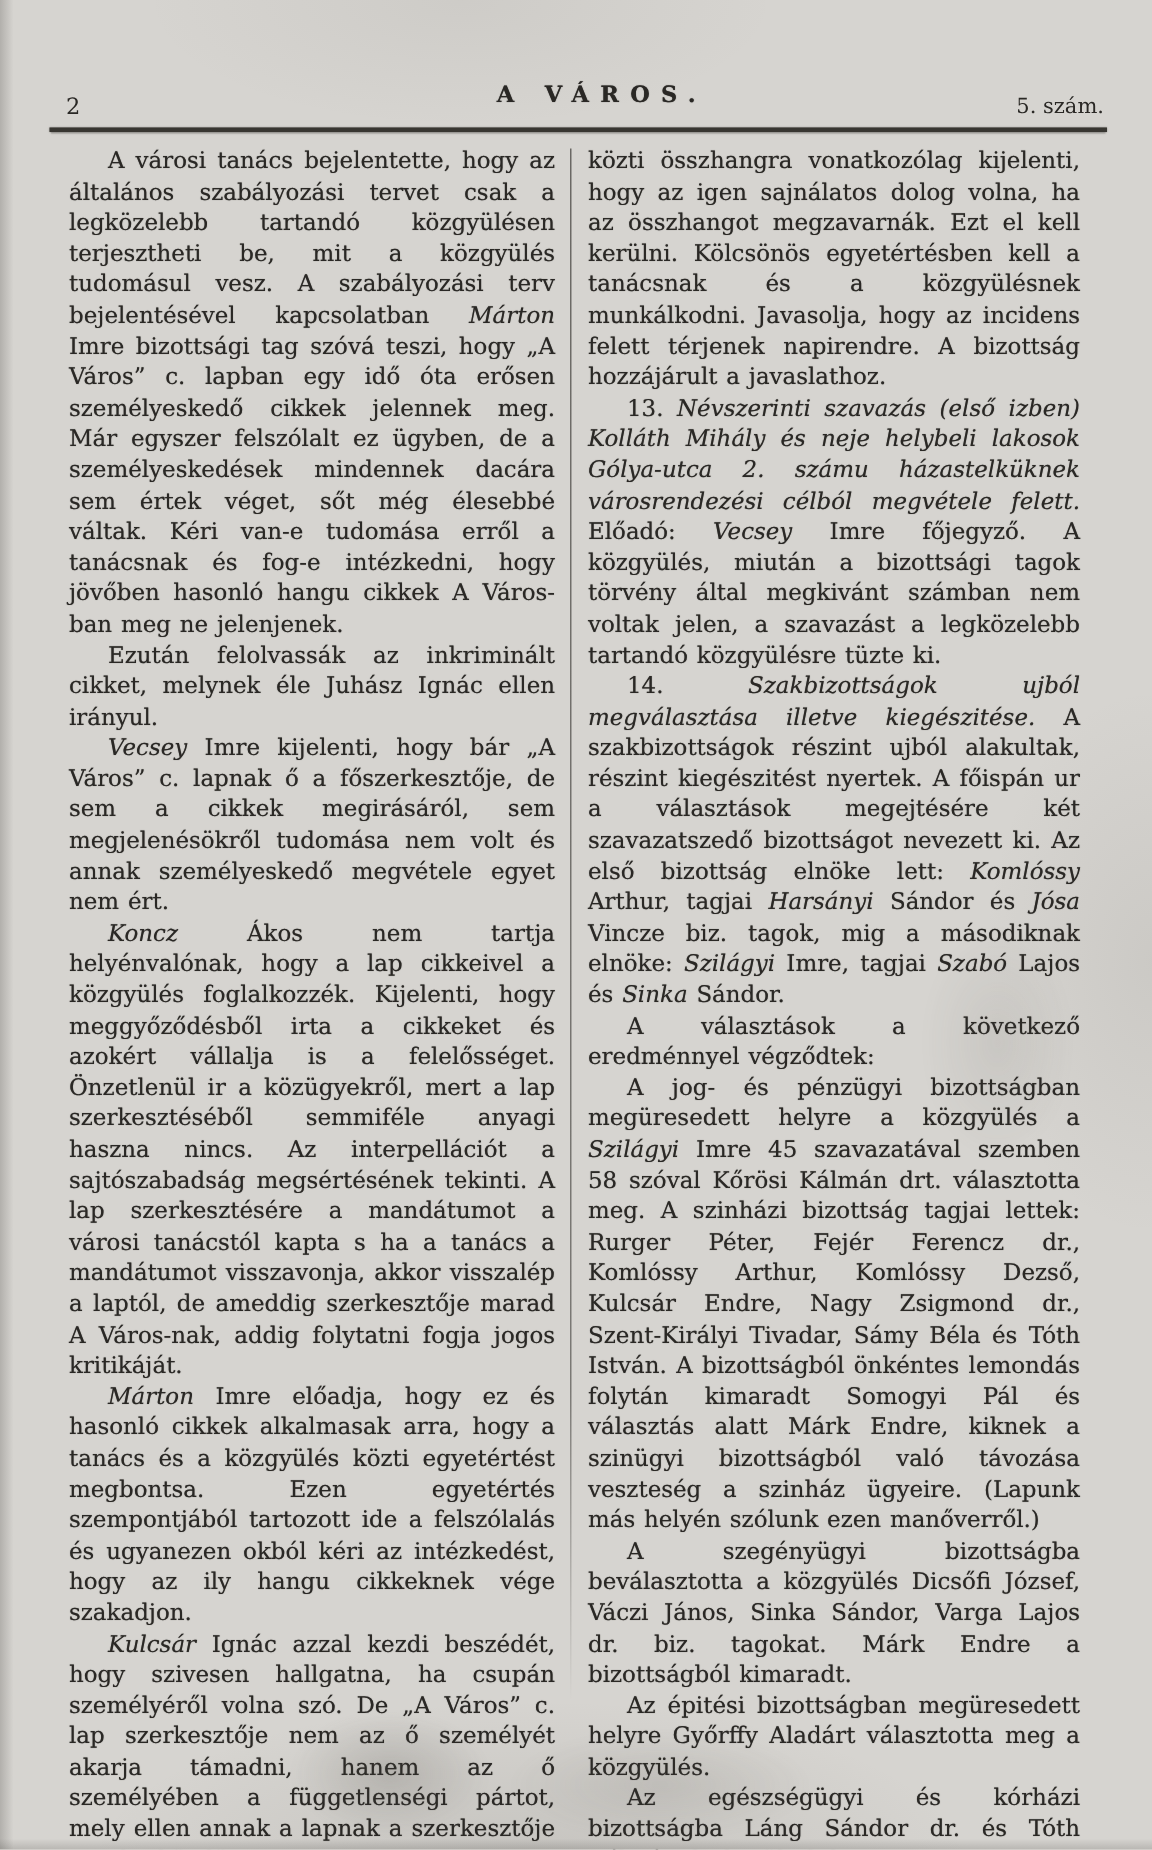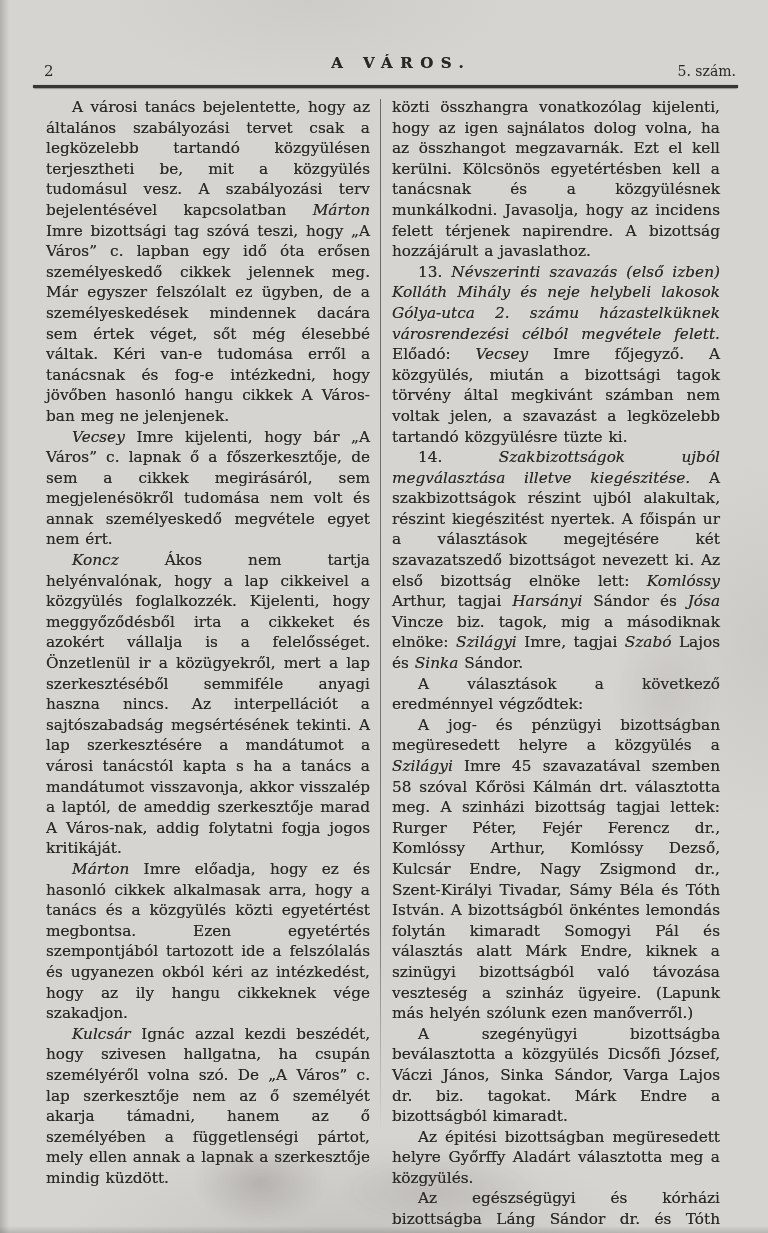--- a/index.html
+++ b/index.html
@@ -101,20 +101,21 @@
     <span class="pagenum">2</span>
     <span class="title">A VÁROS.</span>
     <span class="issue">5. szám.</span>
   </header>
 
   <div class="rule"></div>
 
   <main class="columns">
     <div class="col" data-column="left">
         <p class="para"><span>A városi tanács bejelentette, hogy az általános szabályozási tervet csak a legközelebb tartandó közgyülésen terjesztheti be, mit a közgyülés tudomásul vesz. A szabályozási terv bejelentésével kapcsolatban </span><i>Márton</i><span> Imre bizottsági tag szóvá teszi, hogy „A Város” c. lapban egy idő óta erősen személyeskedő cikkek jelennek meg. Már egyszer felszólalt ez ügyben, de a személyeskedések mindennek dacára sem értek véget, sőt még élesebbé váltak. Kéri van-e tudomása erről a tanácsnak és fog-e intézkedni, hogy jövőben hasonló hangu cikkek A Város-ban meg ne jelenjenek.</span></p>
+        <p class="para"><span>Ezután felolvassák az inkriminált cikket, melynek éle Juhász Ignác ellen irányul.</span></p>
         <p class="para"><i>Vecsey</i><span> Imre kijelenti, hogy bár „A Város” c. lapnak ő a főszerkesztője, de sem a cikkek megirásáról, sem megjelenésökről tudomása nem volt és annak személyeskedő megvétele egyet nem ért.</span></p>
         <p class="para"><i>Koncz</i><span> Ákos nem tartja helyénvalónak, hogy a lap cikkeivel a közgyülés foglalkozzék. Kijelenti, hogy meggyőződésből irta a cikkeket és azokért vállalja is a felelősséget. Önzetlenül ir a közügyekről, mert a lap szerkesztéséből semmiféle anyagi haszna nincs. Az interpellációt a sajtószabadság megsértésének tekinti. A lap szerkesztésére a mandátumot a városi tanácstól kapta s ha a tanács a mandátumot visszavonja, akkor visszalép a laptól, de ameddig szerkesztője marad A Város-nak, addig folytatni fogja jogos kritikáját.</span></p>
         <p class="para"><i>Márton</i><span> Imre előadja, hogy ez és hasonló cikkek alkalmasak arra, hogy a tanács és a közgyülés közti egyetértést megbontsa. Ezen egyetértés szempontjából tartozott ide a felszólalás és ugyanezen okból kéri az intézkedést, hogy az ily hangu cikkeknek vége szakadjon.</span></p>
         <p class="para"><i>Kulcsár</i><span> Ignác azzal kezdi beszédét, hogy szivesen hallgatna, ha csupán személyéről volna szó. De „A Város” c. lap szerkesztője nem az ő személyét akarja támadni, hanem az ő személyében a függetlenségi pártot, mely ellen annak a lapnak a szerkesztője mindig küzdött.</span></p>
       </div>
     <div class="divider"></div>
     <div class="col" data-column="right">
         <p class="para noindent"><span>közti összhangra vonatkozólag kijelenti, hogy az igen sajnálatos dolog volna, ha az összhangot megzavarnák. Ezt el kell kerülni. Kölcsönös egyetértésben kell a tanácsnak és a közgyülésnek munkálkodni. Javasolja, hogy az incidens felett térjenek napirendre. A bizottság hozzájárult a javaslathoz.</span></p>
         <p class="para"><span>13. </span><i>Névszerinti szavazás (első izben) Kolláth Mihály és neje helybeli lakosok Gólya-utca 2. számu házastelküknek városrendezési célból megvétele felett.</i><span> Előadó: </span><i>Vecsey</i><span> Imre főjegyző. A közgyülés, miután a bizottsági tagok törvény által megkivánt számban nem voltak jelen, a szavazást a legközelebb tartandó közgyülésre tüzte ki.</span></p>
         <p class="para"><span>14. </span><i>Szakbizottságok ujból megválasztása illetve kiegészitése.</i><span> A szakbizottságok részint ujból alakultak, részint kiegészitést nyertek. A főispán ur a választások megejtésére két szavazatszedő bizottságot nevezett ki. Az első bizottság elnöke lett: </span><i>Komlóssy</i><span> Arthur, tagjai </span><i>Harsányi</i><span> Sándor és </span><i>Jósa</i><span> Vincze biz. tagok, mig a másodiknak elnöke: </span><i>Szilágyi</i><span> Imre, tagjai </span><i>Szabó</i><span> Lajos és </span><i>Sinka</i><span> Sándor.</span></p>

